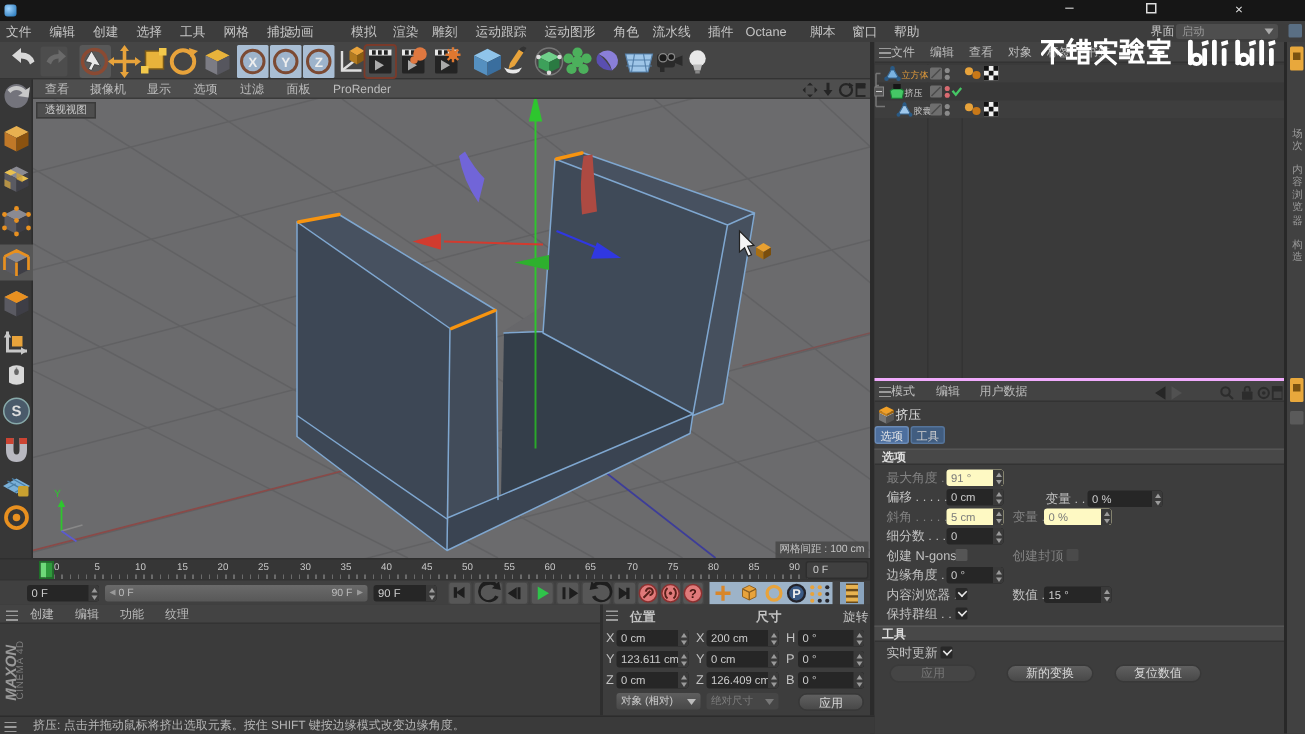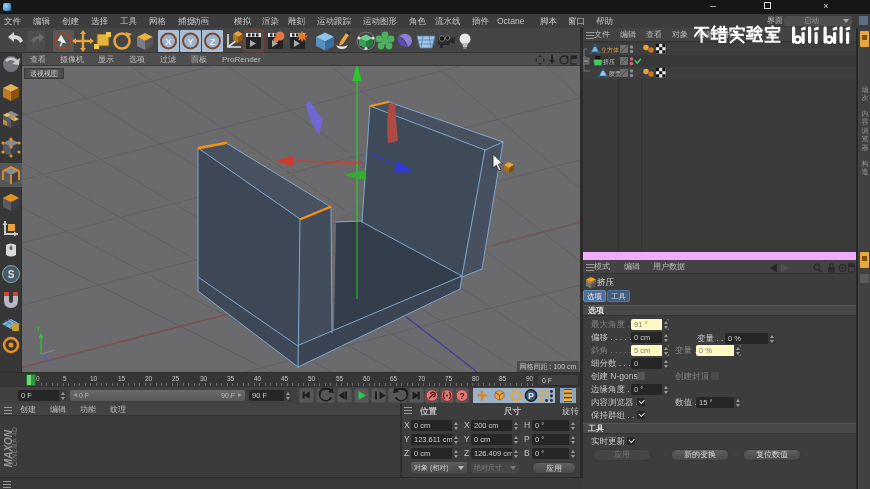--- a/index.html
+++ b/index.html
@@ -39,21 +39,21 @@
     <span style="position:absolute;left:317px">运动跟踪</span>
     <span style="position:absolute;left:363px">运动图形</span>
     <span style="position:absolute;left:409px">角色</span>
     <span style="position:absolute;left:435px">流水线</span>
     <span style="position:absolute;left:472px">插件</span>
     <span style="position:absolute;left:497px">Octane</span>
     <span style="position:absolute;left:540px">脚本</span>
     <span style="position:absolute;left:568px">窗口</span>
     <span style="position:absolute;left:596px">帮助</span>
  <span style="position:absolute;left:767px;font-size:8px">界面</span>
- <div class="a" style="left:784px;top:2px;width:68px;height:10px;background:#4e4e4e;border-radius:2px;color:#999;font-size:7.5px;line-height:10px;padding-left:20px">启动</div>
+ <div class="a" style="left:784px;top:2px;width:68px;height:10px;background:#4e4e4e;border-radius:2px;color:#999;font-size:7.5px;line-height:10px;padding-left:4px">启动</div>
  <div class="a" style="left:843px;top:5px;border-left:3px solid transparent;border-right:3px solid transparent;border-top:4px solid #aaa"></div>
  <div class="a" style="left:859px;top:2px;width:9px;height:9px;background:#5a6f84;border-radius:1px"></div>
 </div>
 
 <div class="a" style="left:0;top:28px;width:580px;height:25px;background:#454545;border-bottom:1px solid #333"></div>
 <svg class="a" style="left:0;top:28px" width="580" height="25" viewBox="0 0 580 25">
 
  <path d="M23 13 q-2 -6 -9 -6 l0 -3 -6 5 6 5 0 -3 q5 0 6 4 z" fill="#d8d8d8"></path>
  <rect x="27" y="3" width="18" height="20" rx="2" fill="#4d4d4d"></rect>
  <path d="M31 13 q2 -5 8 -5 l0 -3 5 4.5 -5 4.5 0 -3 q-4 0 -5 4 z" fill="#6a6a6a"></path>
@@ -561,21 +561,21 @@
           <rect width="3.2" height="3.2" fill="#111"></rect>
           <rect x="6.3" width="3.2" height="3.2" fill="#111"></rect>
           <rect x="3.2" y="3.2" width="3.1" height="3.1" fill="#111"></rect>
           <rect y="6.3" width="3.2" height="3.2" fill="#111"></rect>
           <rect x="6.3" y="6.3" width="3.2" height="3.2" fill="#111"></rect>
         </g>
   </g>
  </svg>
 </div>
 
-<div class="a" style="left:583px;top:252px;width:273px;height:237px;background:#3d3d3d;border-top:8px solid #f0abfc">
+<div class="a" style="left:583px;top:252px;width:273px;height:237px;background:#3d3d3d;border-top:2px solid #f0abfc">
  <div class="a" style="left:0;top:0;width:273px;height:14px;background:#434343;border-bottom:1px solid #333;color:#bdbdbd;font-size:8px;line-height:14px">
   <div class="hb" style="left:3px;top:4px"></div>
       <span style="position:absolute;left:11px">模式</span>
       <span style="position:absolute;left:41px">编辑</span>
       <span style="position:absolute;left:70px">用户数据</span>
   <svg style="position:absolute;left:186px;top:2.5px" width="86" height="10" viewBox="0 0 86 10">
         <path d="M8 0.5 L1 5 L8 9.5 Z" fill="#262626"></path>
         <path d="M12 0.5 L19 5 L12 9.5 Z" fill="#515151"></path>
         <circle cx="48" cy="4" r="2.8" fill="none" stroke="#2c2c2c" stroke-width="1.4"></circle>
         <line x1="50" y1="6.2" x2="53" y2="9" stroke="#2c2c2c" stroke-width="1.4"></line>
@@ -689,13 +689,14 @@
       <path d="M53.5 2 L57.9 0.6 L58.4 3.4 L54 4.8 Z"></path>
  </g>
  <g fill="none" stroke="#fff" stroke-width="2.6">
       <circle cx="5.6" cy="13.6" r="3.1"></circle>
       <circle cx="37.1" cy="13.6" r="3.1"></circle>
     </g>
 </svg>
 
 <div class="a" style="left:0;top:477px;width:583px;height:12px;background:#3a3a3a;border-top:1px solid #2c2c2c;color:#b5b5b5;font-size:8px;line-height:11px">
  <div class="hb" style="left:3px;top:2.5px"></div>
+ <span style="position:absolute;left:22px">挤压: 点击并拖动鼠标将挤出选取元素。按住 SHIFT 键按边缘模式改变边缘角度。</span>
 </div>
 
 </body></html>

